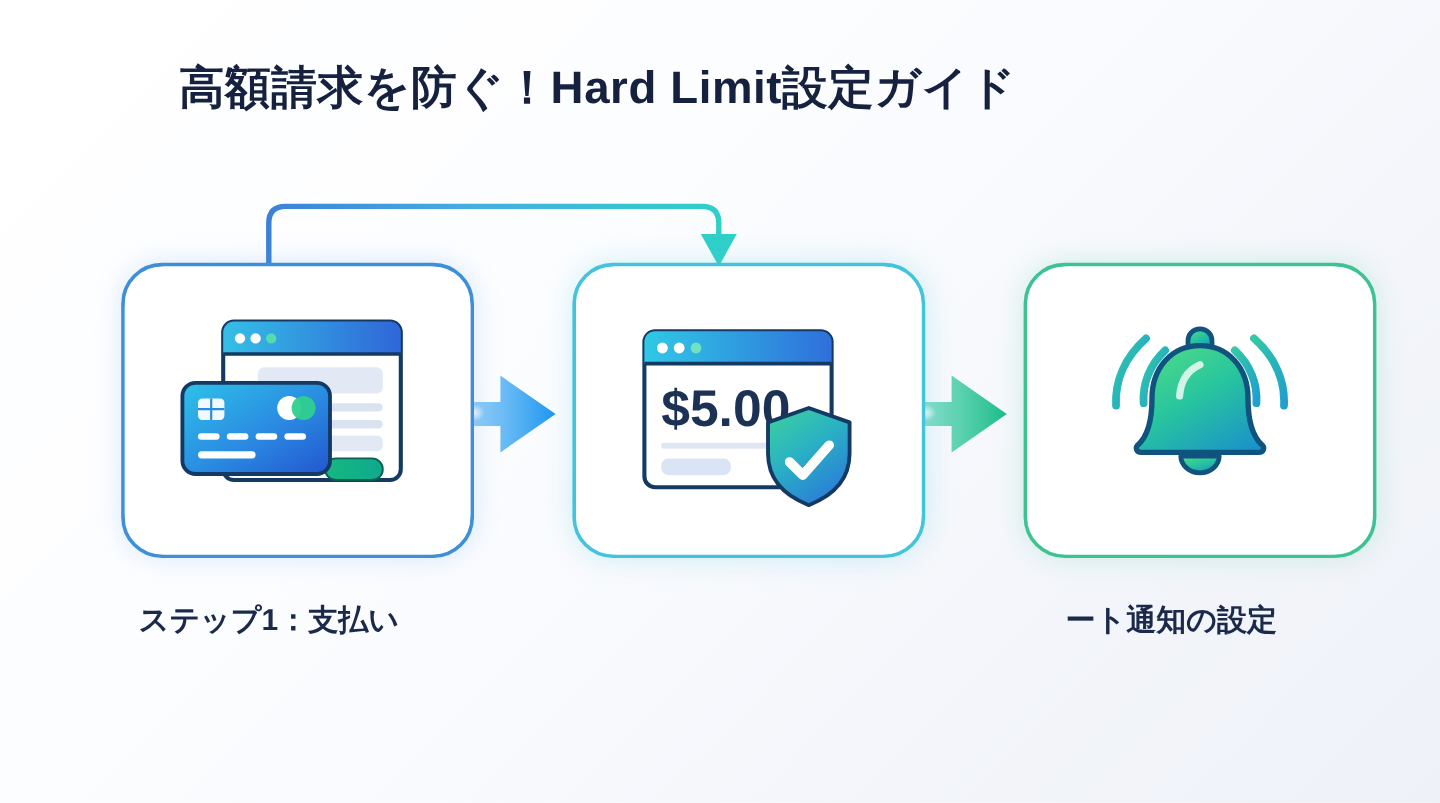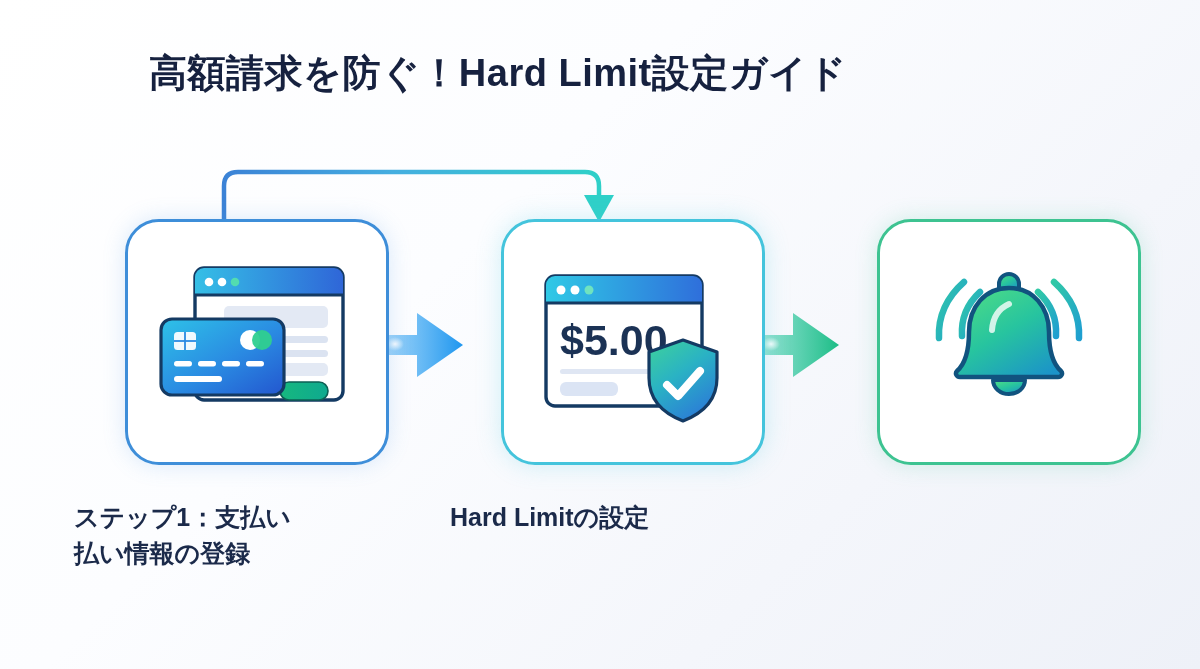--- a/index.html
+++ b/index.html
@@ -51,25 +51,24 @@
     position: absolute;
     top: 219px;
     left: 0;
     width: 1200px;
     height: 250px;
   }
 
   .card {
     position: absolute;
     top: 0;
-    width: 264px;
+    width: 294px;
     height: 246px;
     border-radius: 34px;
     background: #ffffff;
-    margin-left: 24px;
   }
   .card-inner {
     position: absolute;
     inset: 0;
     border-radius: 34px;
     background: #ffffff;
   }
 
   .card.c1 { left: 101px; border: 3px solid #3e8ed9; box-shadow: 0 0 22px rgba(90,160,230,0.22); }
   .card.c2 { left: 477px; border: 3px solid #44c4dc; box-shadow: 0 0 24px rgba(80,205,225,0.26); }
@@ -91,21 +90,21 @@
     height: 72px;
   }
   .arrow.a1 { left: 347px; }
   .arrow.a2 { left: 723px; }
 
   
   .caption {
     position: absolute;
     top: 500px;
     width: 300px;
-    text-align: left;
+    text-align: center;
     font-size: 25px;
     font-weight: 700;
     line-height: 1.42;
     color: #1b2a4a;
   }
   .caption.l1 { left: 74px; }
   .caption.l2 { left: 450px; }
   .caption.l3 { left: 826px; }
   .caption .ln { display: block; white-space: nowrap; }
 </style>
@@ -274,23 +273,22 @@
             <path d="M79,128 a16,14 0 0 0 32,0 z" fill="url(#bellGrad)" stroke="#11537f" stroke-width="4" stroke-linejoin="round"></path>
           </svg>
         </div>
       </div>
     </div>
 
   </div>
 
   <div class="caption l1">
     <span class="ln">ステップ1：支払い</span>
-    <span class="ln">払い情報の登録</span>
   </div>
 
   <div class="caption l2">
-    <span class="ln">Hard Limitの設定</span>
   </div>
 
   <div class="caption l3">
+    <span class="ln">ート通知の設定</span>
   </div>
 
 </div>
 
 </body></html>

